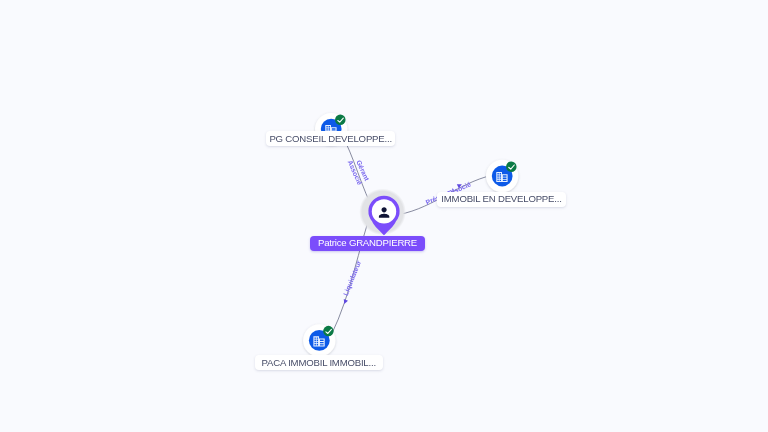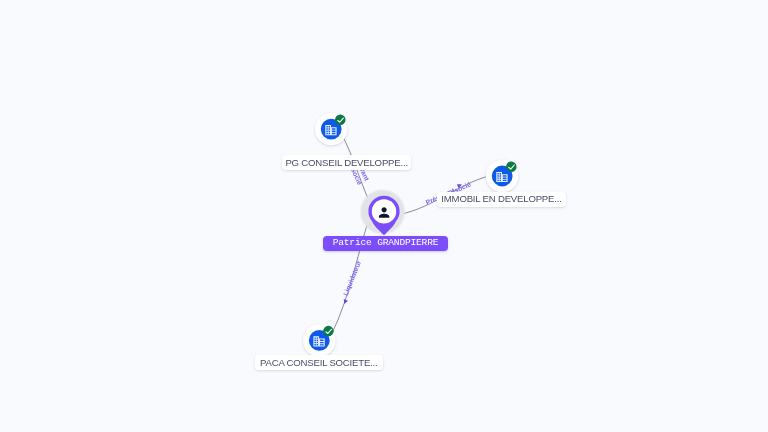--- a/index.html
+++ b/index.html
@@ -78,18 +78,18 @@
       <g>
         <circle cx="382.6" cy="211.9" r="23.4" fill="url(#halo)"></circle>
         <path d="M 372.17765601883366,221.57802450335922 A 15.6,15.6 0 1 1 395.82234398116634,221.57802450335922 C 394.167215823803,225.87802450335923 387.2,232.10000000000002 384,235.3 C 380.8,232.10000000000002 373.832784176197,225.87802450335923 372.17765601883366,221.57802450335922 Z" fill="#7b4dfb"></path>
         <circle cx="384" cy="211.4" r="12.2" fill="#fff"></circle>
         <g transform="translate(376.3,204.65) scale(0.65)" fill="#101436">
           <path d="M12 12c2.21 0 4-1.79 4-4s-1.79-4-4-4-4 1.79-4 4 1.79 4 4 4zm0 2c-2.67 0-8 1.34-8 4v2h16v-2c0-2.66-5.33-4-8-4z"></path>
         </g>
       </g>
     </svg>
   <div id="labels">
-      <div class="nlabel" style="left: 266px; top: 155px; width: 129.3px; height: 15px; margin-left: 16px;">PG CONSEIL DEVELOPPE...</div>
+      <div class="nlabel" style="left: 266px; top: 131px; width: 129.3px; height: 15px;">PG CONSEIL DEVELOPPE...</div>
       <div class="nlabel" style="left: 437px; top: 191.5px; width: 129px; height: 15px;">IMMOBIL EN DEVELOPPE...</div>
-      <div class="nlabel" style="left: 254.5px; top: 355px; width: 128.5px; height: 15px;">PACA CONSEIL SOCIETE...</div>
-      <div class="nlabel plabel" style="left: 323px; top: 236px; width: 125px; height: 14.6px; font-family: Liberation Mono, monospace;">Patrice GRANDPIERRE</div>
+      <div class="nlabel" style="left: 254.5px; top: 355px; width: 128.5px; height: 15px;">PACA IMMOBIL IMMOBIL...</div>
+      <div class="nlabel plabel" style="left: 310px; top: 236px; width: 115px; height: 14.6px;">Patrice GRANDPIERRE</div>
     </div>
 </div>
 
 </body></html>

